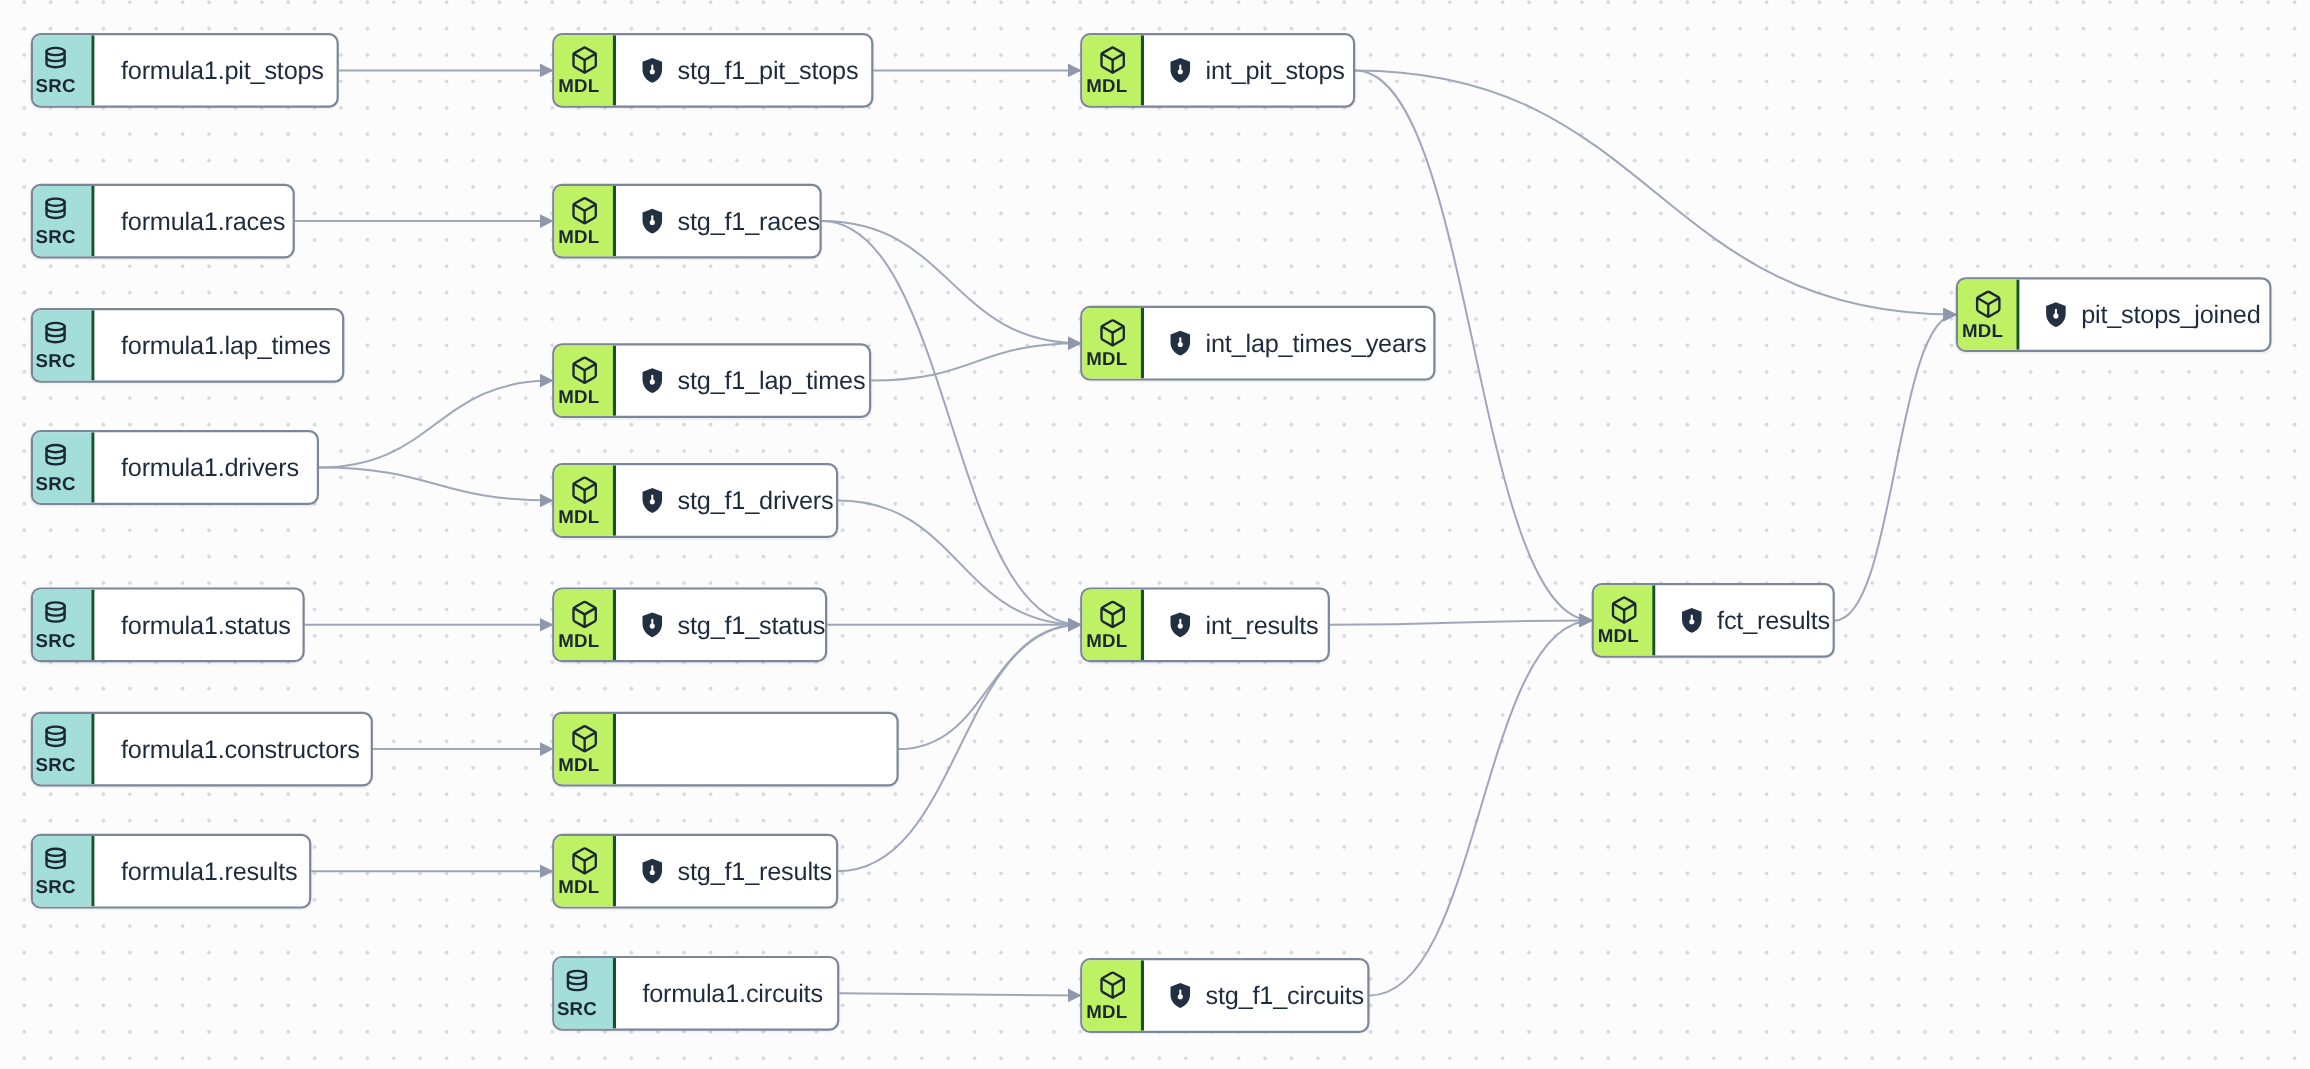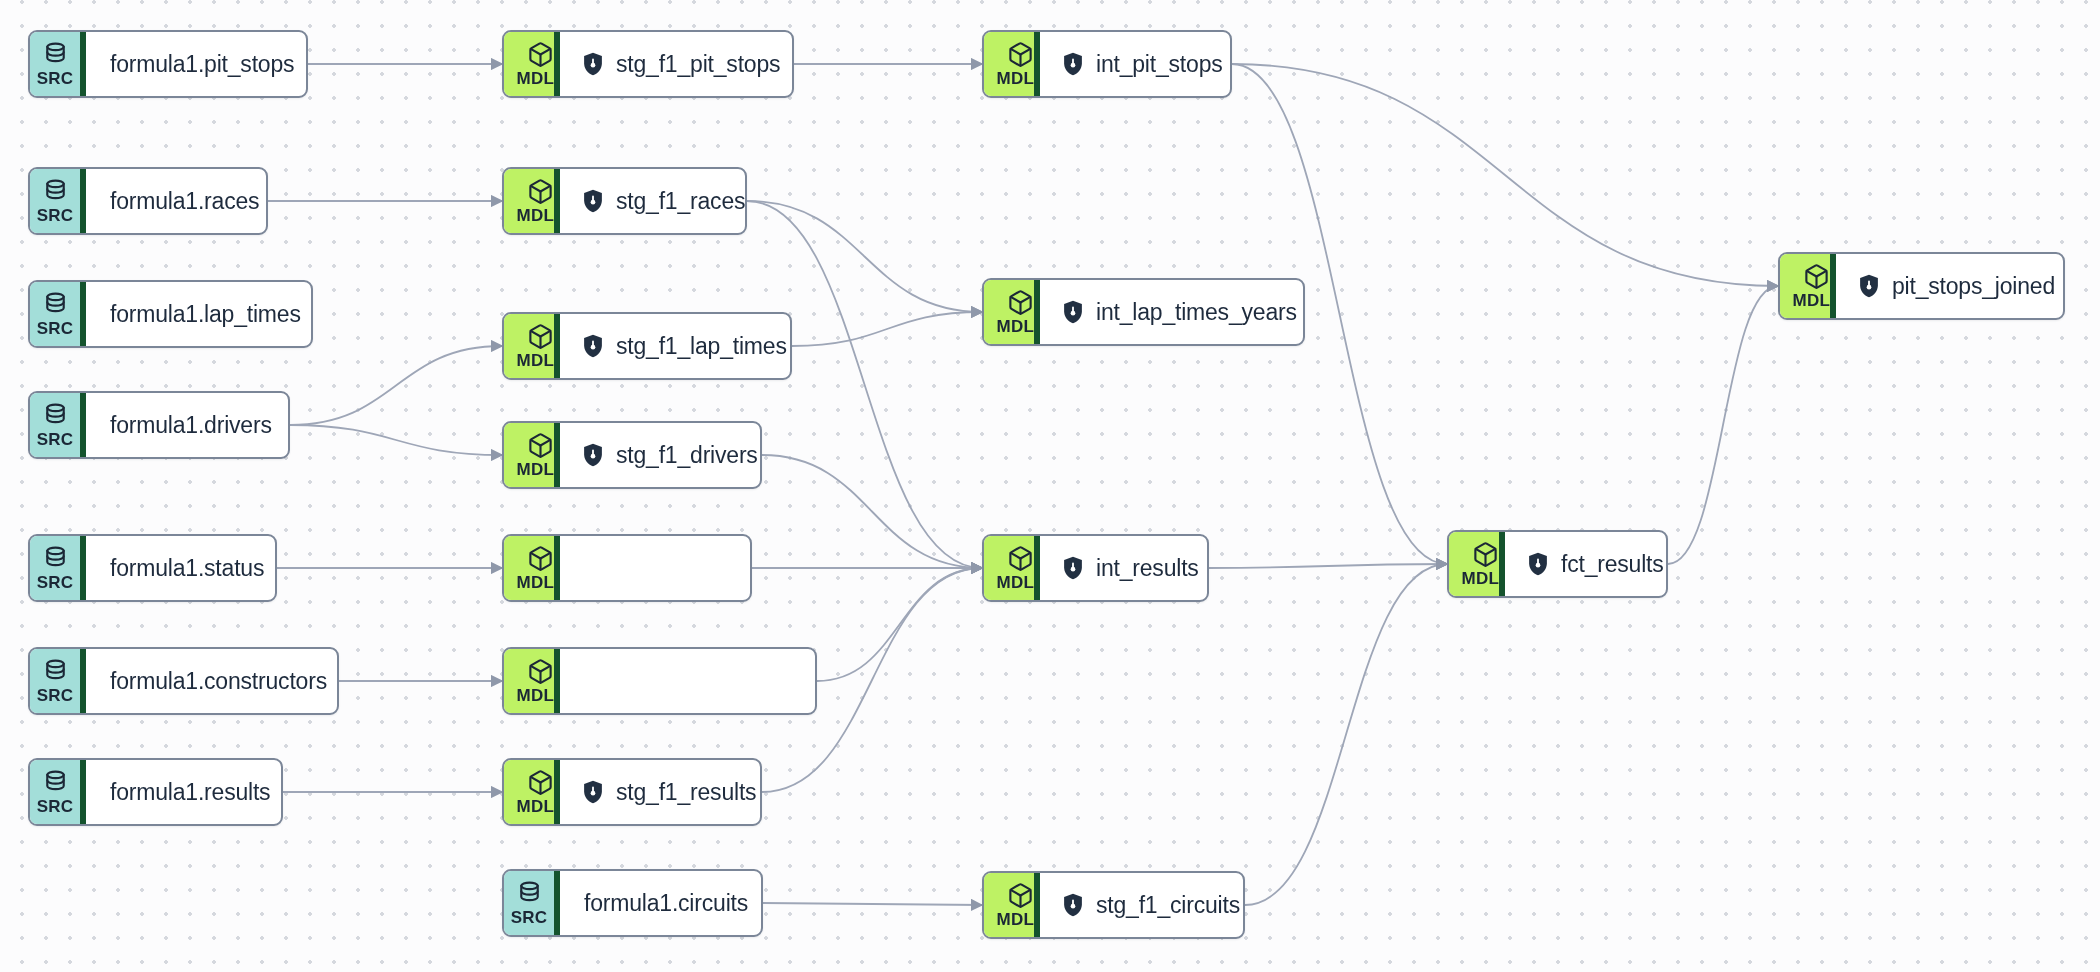--- a/index.html
+++ b/index.html
@@ -14,22 +14,22 @@
   #edge-layer{position:absolute;left:0;top:0;z-index:1;}
   #node-layer{position:absolute;left:0;top:0;width:100%;height:100%;z-index:2;}
   .node{
     position:absolute;display:flex;box-sizing:border-box;
     background:#ffffff;border:2px solid #7b8698;border-radius:9px;
     box-shadow:0 1px 2px rgba(40,50,70,0.08);
   }
   .badge{
     flex:0 0 56px;width:56px;display:flex;flex-direction:column;
     align-items:center;justify-content:center;gap:2px;
-    border-right:6px solid #14532d;border-radius:7px 0 0 7px;
-    padding:2px 0 3px 0;box-sizing:border-box;
+    border-right:3px solid #14532d;border-radius:7px 0 0 7px;
+    padding:2px 12px 3px 0;box-sizing:border-box;
   }
   .node.source .badge{background:#a3ded9;}
   .node.model  .badge{background:#bef264;align-items:flex-end;}
   .badge-label{
     font-size:17px;font-weight:700;color:#1b2736;line-height:1;
     letter-spacing:.2px;
   }
   .icon{display:inline-flex;align-items:center;justify-content:center;}
   .icon svg{display:block;}
   .kind-icon svg{width:27px;height:27px;stroke:#1b2736;}
@@ -312,20 +312,30 @@
 
       <span class="icon kind-icon cube-icon">
         <svg viewBox="0 0 24 24" fill="none" stroke="currentColor" stroke-width="1.9" stroke-linecap="round" stroke-linejoin="round">
           <path d="M21 16V8a2 2 0 0 0-1-1.73l-7-4a2 2 0 0 0-2 0l-7 4A2 2 0 0 0 3 8v8a2 2 0 0 0 1 1.73l7 4a2 2 0 0 0 2 0l7-4A2 2 0 0 0 21 16z"></path>
           <polyline points="3.27 6.96 12 12.01 20.73 6.96"></polyline>
           <line x1="12" y1="22.08" x2="12" y2="12"></line>
         </svg>
       </span>
       <span class="badge-label">MDL</span>
     </div>
+    <div class="body">
+      <span class="icon shield-icon">
+        <svg viewBox="0 0 24 24">
+          <path fill="#223042" d="M12 1.6l8.2 3.1v6.5c0 5.1-3.5 9.6-8.2 11.2-4.7-1.6-8.2-6.1-8.2-11.2V4.7L12 1.6z"></path>
+          <rect x="11.15" y="7" width="1.7" height="5" rx="0.85" fill="#ffffff"></rect>
+          <circle cx="12" cy="13.1" r="2.15" fill="#ffffff"></circle>
+        </svg>
+      </span>
+      <span class="label">stg_f1_status</span>
+    </div>
   </div>
       <div class="node model" style="left: 502px; top: 647px; width: 315px; height: 68px;">
     <div class="badge">
 
       <span class="icon kind-icon cube-icon">
         <svg viewBox="0 0 24 24" fill="none" stroke="currentColor" stroke-width="1.9" stroke-linecap="round" stroke-linejoin="round">
           <path d="M21 16V8a2 2 0 0 0-1-1.73l-7-4a2 2 0 0 0-2 0l-7 4A2 2 0 0 0 3 8v8a2 2 0 0 0 1 1.73l7 4a2 2 0 0 0 2 0l7-4A2 2 0 0 0 21 16z"></path>
           <polyline points="3.27 6.96 12 12.01 20.73 6.96"></polyline>
           <line x1="12" y1="22.08" x2="12" y2="12"></line>
         </svg>

